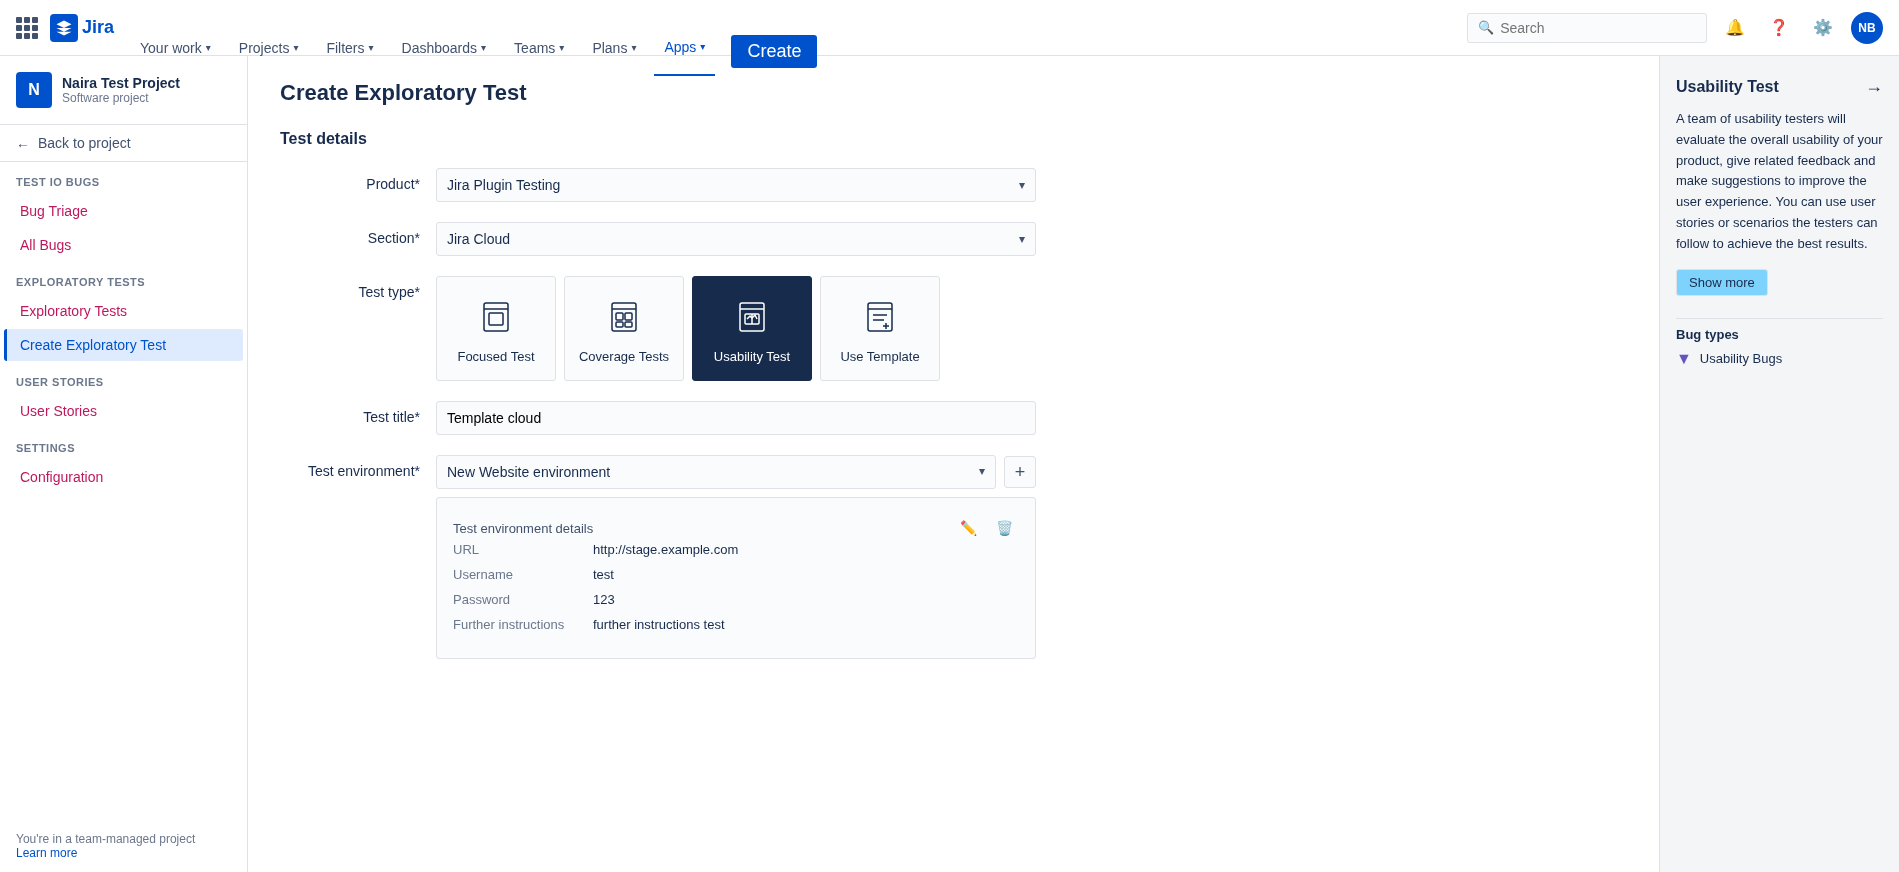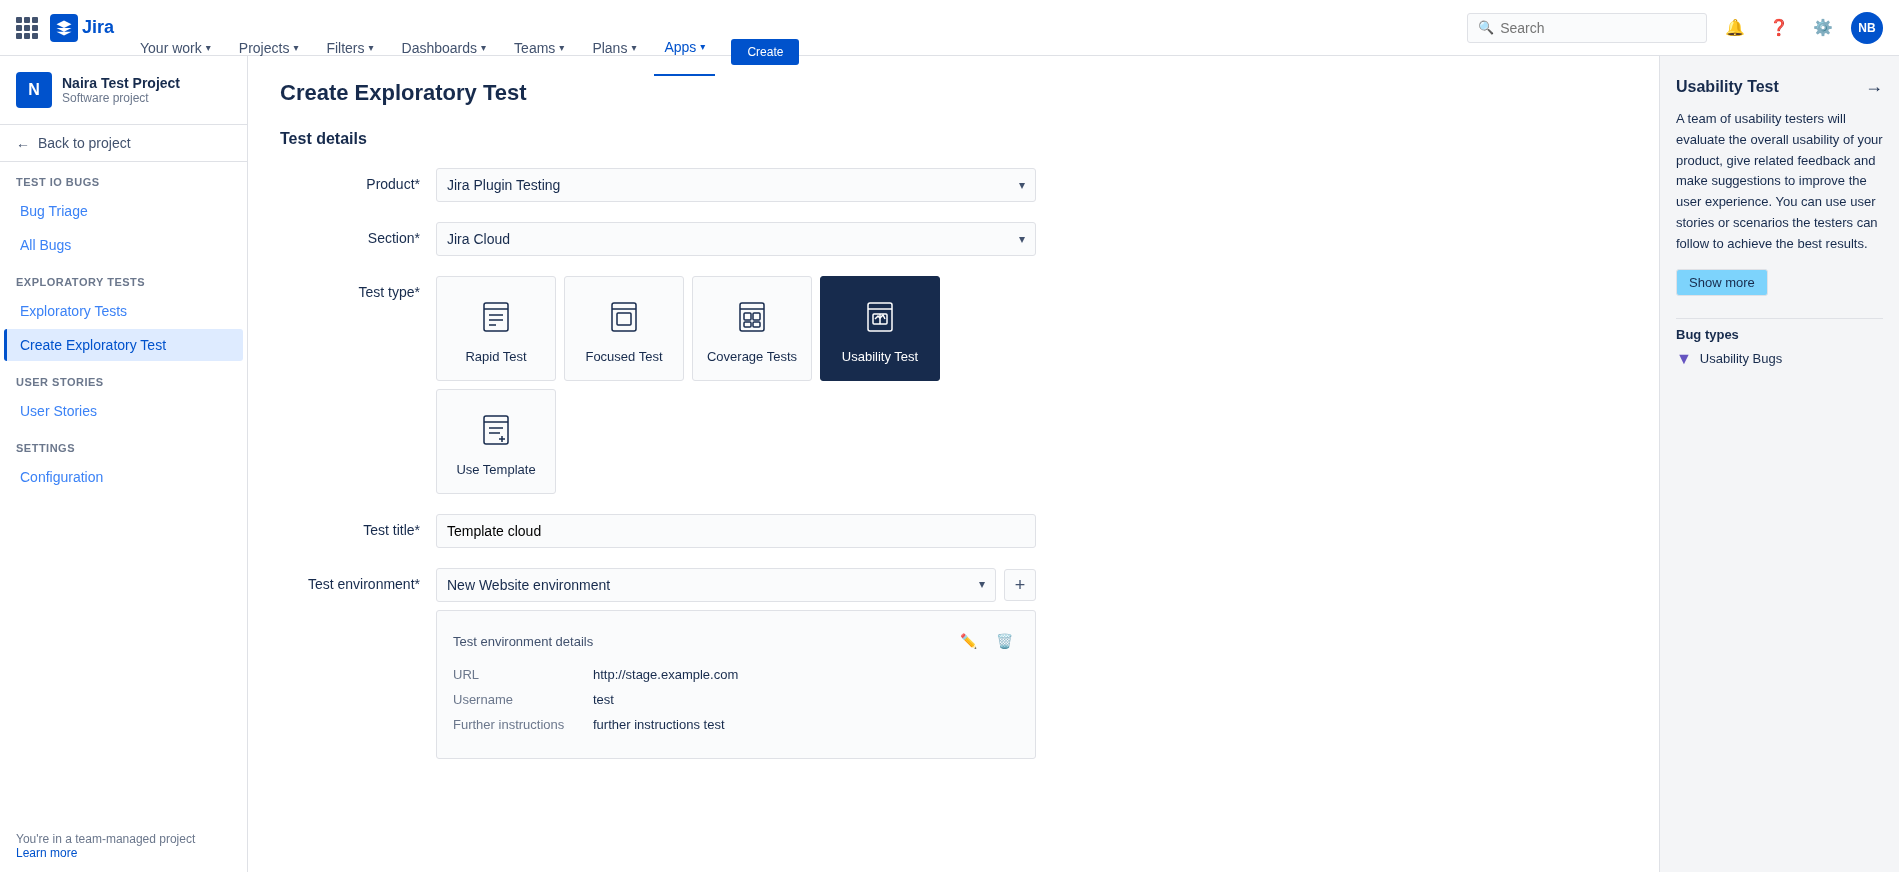--- a/index.html
+++ b/index.html
@@ -13,39 +13,39 @@
     }
     .topnav-left { display: flex; align-items: center; gap: 8px; }
     .grid-icon { display: grid; grid-template-columns: repeat(3,6px); gap: 2px; margin-right: 4px; }
     .grid-dot { width: 6px; height: 6px; background: #42526e; border-radius: 1px; }
     .jira-logo { display: flex; align-items: center; gap: 4px; font-weight: 700; color: #0052cc; font-size: 18px; margin-right: 8px; }
     .jira-icon { width: 28px; height: 28px; background: #0052cc; border-radius: 4px; display: flex; align-items: center; justify-content: center; }
     .jira-icon svg { width: 18px; height: 18px; fill: white; }
     .nav-item { padding: 0 10px; color: #42526e; cursor: pointer; font-size: 14px; white-space: nowrap; display: flex; align-items: center; gap: 4px; height: 56px; margin-top: 40px; }
     .nav-item.active { color: #0052cc; border-bottom: 2px solid #0052cc; }
     .nav-chevron { font-size: 10px; }
-    .create-btn { background: #0052cc; color: white; border: none; padding: 6px 16px; border-radius: 3px; cursor: pointer; font-size: 12px; font-weight: 500; margin-left: 8px; margin-top: 48px; }
+    .create-btn { background: #0052cc; color: white; border: none; padding: 6px 16px; border-radius: 3px; cursor: pointer; font-size: 18px; font-weight: 500; margin-left: 8px; margin-top: 48px; }
     .topnav-right { display: flex; align-items: center; gap: 12px; margin-left: auto; }
     .search-box { display: flex; align-items: center; border: 1px solid #dfe1e6; border-radius: 3px; padding: 6px 10px; width: 240px; background: #fafbfc; }
     .search-box input { border: none; background: transparent; outline: none; font-size: 14px; width: 100%; }
     .icon-btn { width: 32px; height: 32px; border-radius: 50%; display: flex; align-items: center; justify-content: center; cursor: pointer; background: transparent; border: none; color: #42526e; font-size: 16px; }
     .avatar { width: 32px; height: 32px; border-radius: 50%; background: #0052cc; color: white; display: flex; align-items: center; justify-content: center; font-size: 12px; font-weight: 700; cursor: pointer; }
 
     
     .main-layout { display: flex; margin-top: 56px; height: calc(100vh - 56px); }
 
     
     .sidebar { width: 248px; background: #fff; border-right: 1px solid #dfe1e6; overflow-y: auto; flex-shrink: 0; display: flex; flex-direction: column; }
     .sidebar-header { padding: 16px; display: flex; align-items: center; gap: 10px; border-bottom: 1px solid #dfe1e6; }
     .sidebar-project-icon { width: 36px; height: 36px; background: #0052cc; border-radius: 4px; display: flex; align-items: center; justify-content: center; color: white; font-size: 16px; font-weight: 700; }
     .sidebar-project-name { font-weight: 600; font-size: 14px; color: #172b4d; }
     .sidebar-project-type { font-size: 12px; color: #6b778c; }
     .sidebar-back { display: flex; align-items: center; gap: 8px; padding: 10px 16px; color: #42526e; cursor: pointer; border-bottom: 1px solid #dfe1e6; font-size: 14px; }
     .sidebar-section-title { font-size: 11px; font-weight: 700; color: #6b778c; padding: 14px 16px 6px; text-transform: uppercase; letter-spacing: 0.5px; }
-    .sidebar-item { padding: 8px 16px; cursor: pointer; color: #3b82f6; font-size: 14px; display: flex; align-items: center; gap: 8px; border-radius: 3px; margin: 1px 4px; }
+    .sidebar-item { padding: 8px 16px; cursor: pointer; color: #be185d; font-size: 14px; display: flex; align-items: center; gap: 8px; border-radius: 3px; margin: 1px 4px; }
     .sidebar-item.active { background: #deebff; color: #0052cc; border-left: 3px solid #0052cc; padding-left: 13px; font-weight: 500; }
     .sidebar-footer { padding: 12px 16px; font-size: 12px; color: #6b778c; margin-top: auto; }
     .sidebar-footer a { color: #0052cc; cursor: pointer; text-decoration: none; }
 
     
     .content { flex: 1; overflow-y: auto; padding: 24px 32px; background: #fff; }
     .page-title { font-size: 22px; font-weight: 600; color: #172b4d; margin-bottom: 24px; }
     .section-title { font-size: 16px; font-weight: 600; color: #172b4d; margin-bottom: 20px; }
 
     
@@ -64,21 +64,21 @@
     .test-type-icon { width: 48px; height: 48px; display: flex; align-items: center; justify-content: center; }
     .test-type-label { font-size: 13px; color: #172b4d; text-align: center; }
 
     
     .env-row { display: flex; align-items: center; gap: 8px; }
     .env-select { flex: 1; display: flex; align-items: flex-start; justify-content: space-between; border: 1px solid #dfe1e6; border-radius: 3px; padding: 8px 10px; background: #fafbfc; cursor: pointer; }
     .env-add-btn { width: 32px; height: 32px; border: 1px solid #dfe1e6; border-radius: 3px; background: #fafbfc; cursor: pointer; display: flex; align-items: center; justify-content: center; font-size: 18px; color: #42526e; }
 
     
     .env-details { border: 1px solid #dfe1e6; border-radius: 3px; padding: 16px; margin-top: 8px; background: #fafbfc; }
-    .env-details-header { display: flex; align-items: center; justify-content: space-between; margin-bottom: 12px; }
+    .env-details-header { display: flex; align-items: center; justify-content: space-between; margin-bottom: 0; }
     .env-details-title { font-size: 13px; color: #42526e; }
     .env-actions { display: flex; gap: 8px; }
     .env-action-btn { width: 28px; height: 28px; display: flex; align-items: center; justify-content: center; cursor: pointer; color: #42526e; background: transparent; border: none; font-size: 14px; }
     .env-field-row { display: grid; grid-template-columns: 140px 1fr; margin-bottom: 10px; }
     .env-field-key { font-size: 13px; color: #6b778c; }
     .env-field-val { font-size: 13px; color: #172b4d; }
 
     
     .right-panel { width: 240px; background: #f4f5f7; border-left: 1px solid #dfe1e6; padding: 20px 16px; overflow-y: auto; flex-shrink: 0; }
     .right-panel-header { display: flex; align-items: center; justify-content: space-between; margin-bottom: 12px; }
@@ -232,32 +232,20 @@
           <span class="chevron-down">▾</span>
         </div>
       </div>
     </div>
 
     <div class="form-row">
       <label class="form-label">Test type*</label>
       <div class="form-field">
         <div class="test-types">
 
-          <div class="test-type-card">
-            <div class="test-type-icon">
-              <svg width="40" height="40" viewBox="0 0 40 40" class="tt-svg" stroke="#172b4d" stroke-width="1.5">
-                <rect x="8" y="6" width="24" height="28" rx="2"></rect>
-                <line x1="8" y1="12" x2="32" y2="12"></line>
-                <line x1="13" y1="18" x2="27" y2="18"></line>
-                <line x1="13" y1="23" x2="27" y2="23"></line>
-                <line x1="13" y1="28" x2="20" y2="28"></line>
-              </svg>
-            </div>
-            <span class="test-type-label">Rapid Test</span>
-          </div>
 
           <div class="test-type-card">
             <div class="test-type-icon">
               <svg width="40" height="40" viewBox="0 0 40 40" class="tt-svg" stroke="#172b4d" stroke-width="1.5">
                 <rect x="8" y="6" width="24" height="28" rx="2"></rect>
                 <line x1="8" y1="12" x2="32" y2="12"></line>
                 <rect x="13" y="16" width="14" height="12" rx="1"></rect>
               </svg>
             </div>
             <span class="test-type-label">Focused Test</span>
@@ -336,20 +324,24 @@
           </div>
           <div class="env-field-row">
             <span class="env-field-key">URL</span>
             <span class="env-field-val">http://stage.example.com</span>
           </div>
           <div class="env-field-row">
             <span class="env-field-key">Username</span>
             <span class="env-field-val">test</span>
           </div>
           <div class="env-field-row">
+            <span class="env-field-key">Password</span>
+            <span class="env-field-val">123</span>
+          </div>
+          <div class="env-field-row">
             <span class="env-field-key">Further instructions</span>
             <span class="env-field-val">further instructions test</span>
           </div>
         </div>
       </div>
     </div>
   </main>
 
   <aside class="right-panel">
     <div class="right-panel-header">

